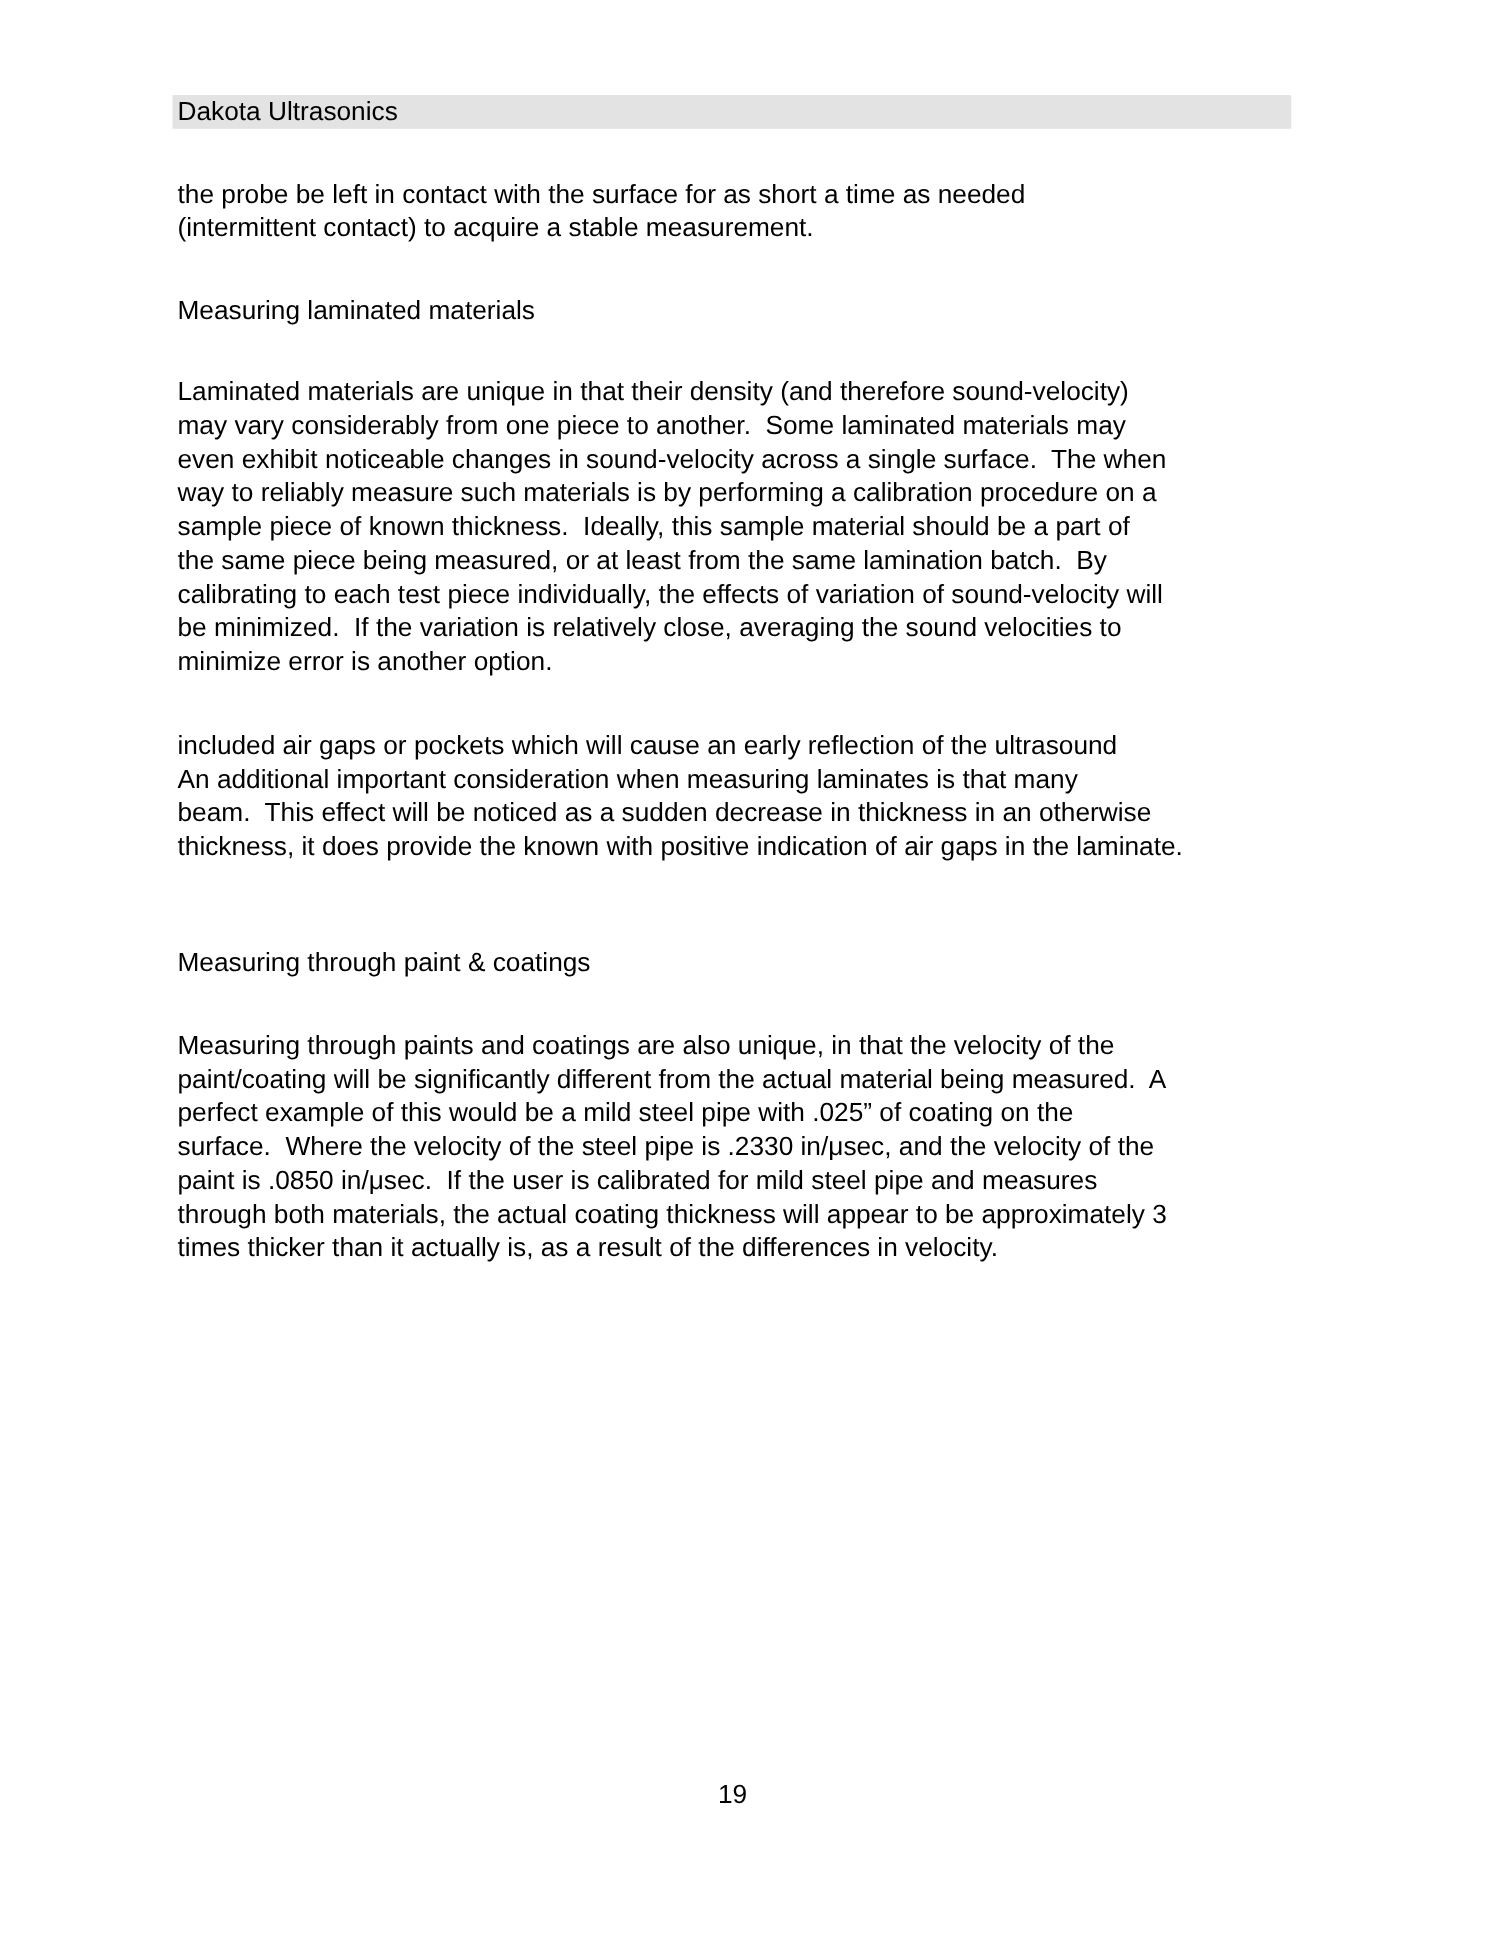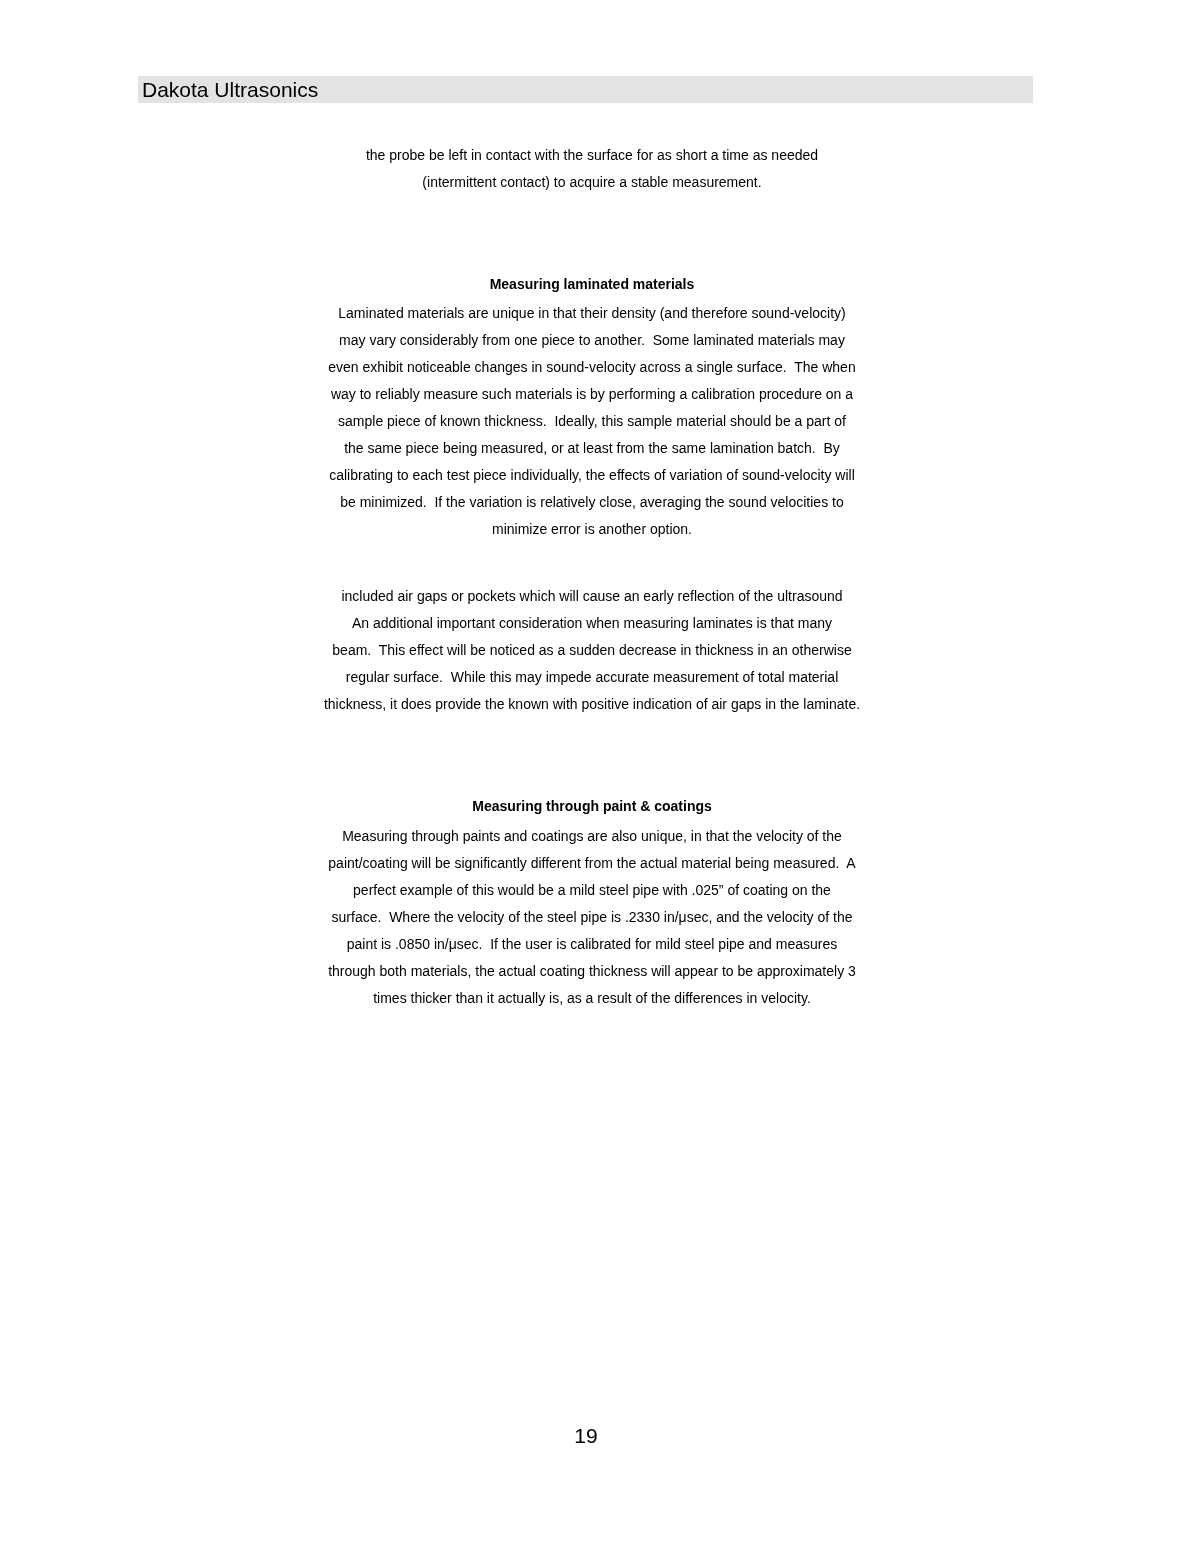--- a/index.html
+++ b/index.html
@@ -1,21 +1,21 @@
 <!DOCTYPE html>
 <html><head>
 <meta charset="utf-8">
 <style>
   html, body { margin: 0; padding: 0; background: #ffffff; }
   body { width: 1200px; height: 1552px; position: relative; font-family: "Liberation Sans", sans-serif; color: #000; }
   .header-bar { position: absolute; left: 138px; top: 76px; width: 895px; height: 27px; background: #e3e3e3; }
   .header-text { position: absolute; left: 4px; top: 2px; font-size: 21px; line-height: 24px; text-align: center; }
-  .block { position: absolute; left: 142px; width: 900px; font-size: 14px; line-height: 27px; text-align: center; }
+  .block { position: absolute; left: 142px; width: 900px; font-size: 21px; line-height: 27px; }
   .line { white-space: pre; display: block; }
-  .heading { font-weight: bold; margin-top: 36px; }
+  .heading { font-weight: normal; }
   .page-number { position: absolute; left: 0; width: 1172px; text-align: center; top: 1424px; font-size: 21px; }
 </style>
 </head>
 <body>
 
 <div class="header-bar">
   <span class="header-text">Dakota Ultrasonics</span>
 </div>
 
 <div class="block" style="top:142px;">
@@ -34,21 +34,20 @@
   <span class="line">the same piece being measured, or at least from the same lamination batch.  By</span>
   <span class="line">calibrating to each test piece individually, the effects of variation of sound-velocity will</span>
   <span class="line">be minimized.  If the variation is relatively close, averaging the sound velocities to</span>
   <span class="line">minimize error is another option.</span>
 </div>
 
 <div class="block" style="top:583px;">
   <span class="line">included air gaps or pockets which will cause an early reflection of the ultrasound</span>
   <span class="line">An additional important consideration when measuring laminates is that many</span>
   <span class="line">beam.  This effect will be noticed as a sudden decrease in thickness in an otherwise</span>
-  <span class="line">regular surface.  While this may impede accurate measurement of total material</span>
   <span class="line">thickness, it does provide the known with positive indication of air gaps in the laminate.</span>
 </div>
 
 <div class="block heading" style="top:757px;">Measuring through paint &amp; coatings</div>
 
 <div class="block" style="top:823px;">
   <span class="line">Measuring through paints and coatings are also unique, in that the velocity of the</span>
   <span class="line">paint/coating will be significantly different from the actual material being measured.  A</span>
   <span class="line">perfect example of this would be a mild steel pipe with .025” of coating on the</span>
   <span class="line">surface.  Where the velocity of the steel pipe is .2330 in/μsec, and the velocity of the</span>

